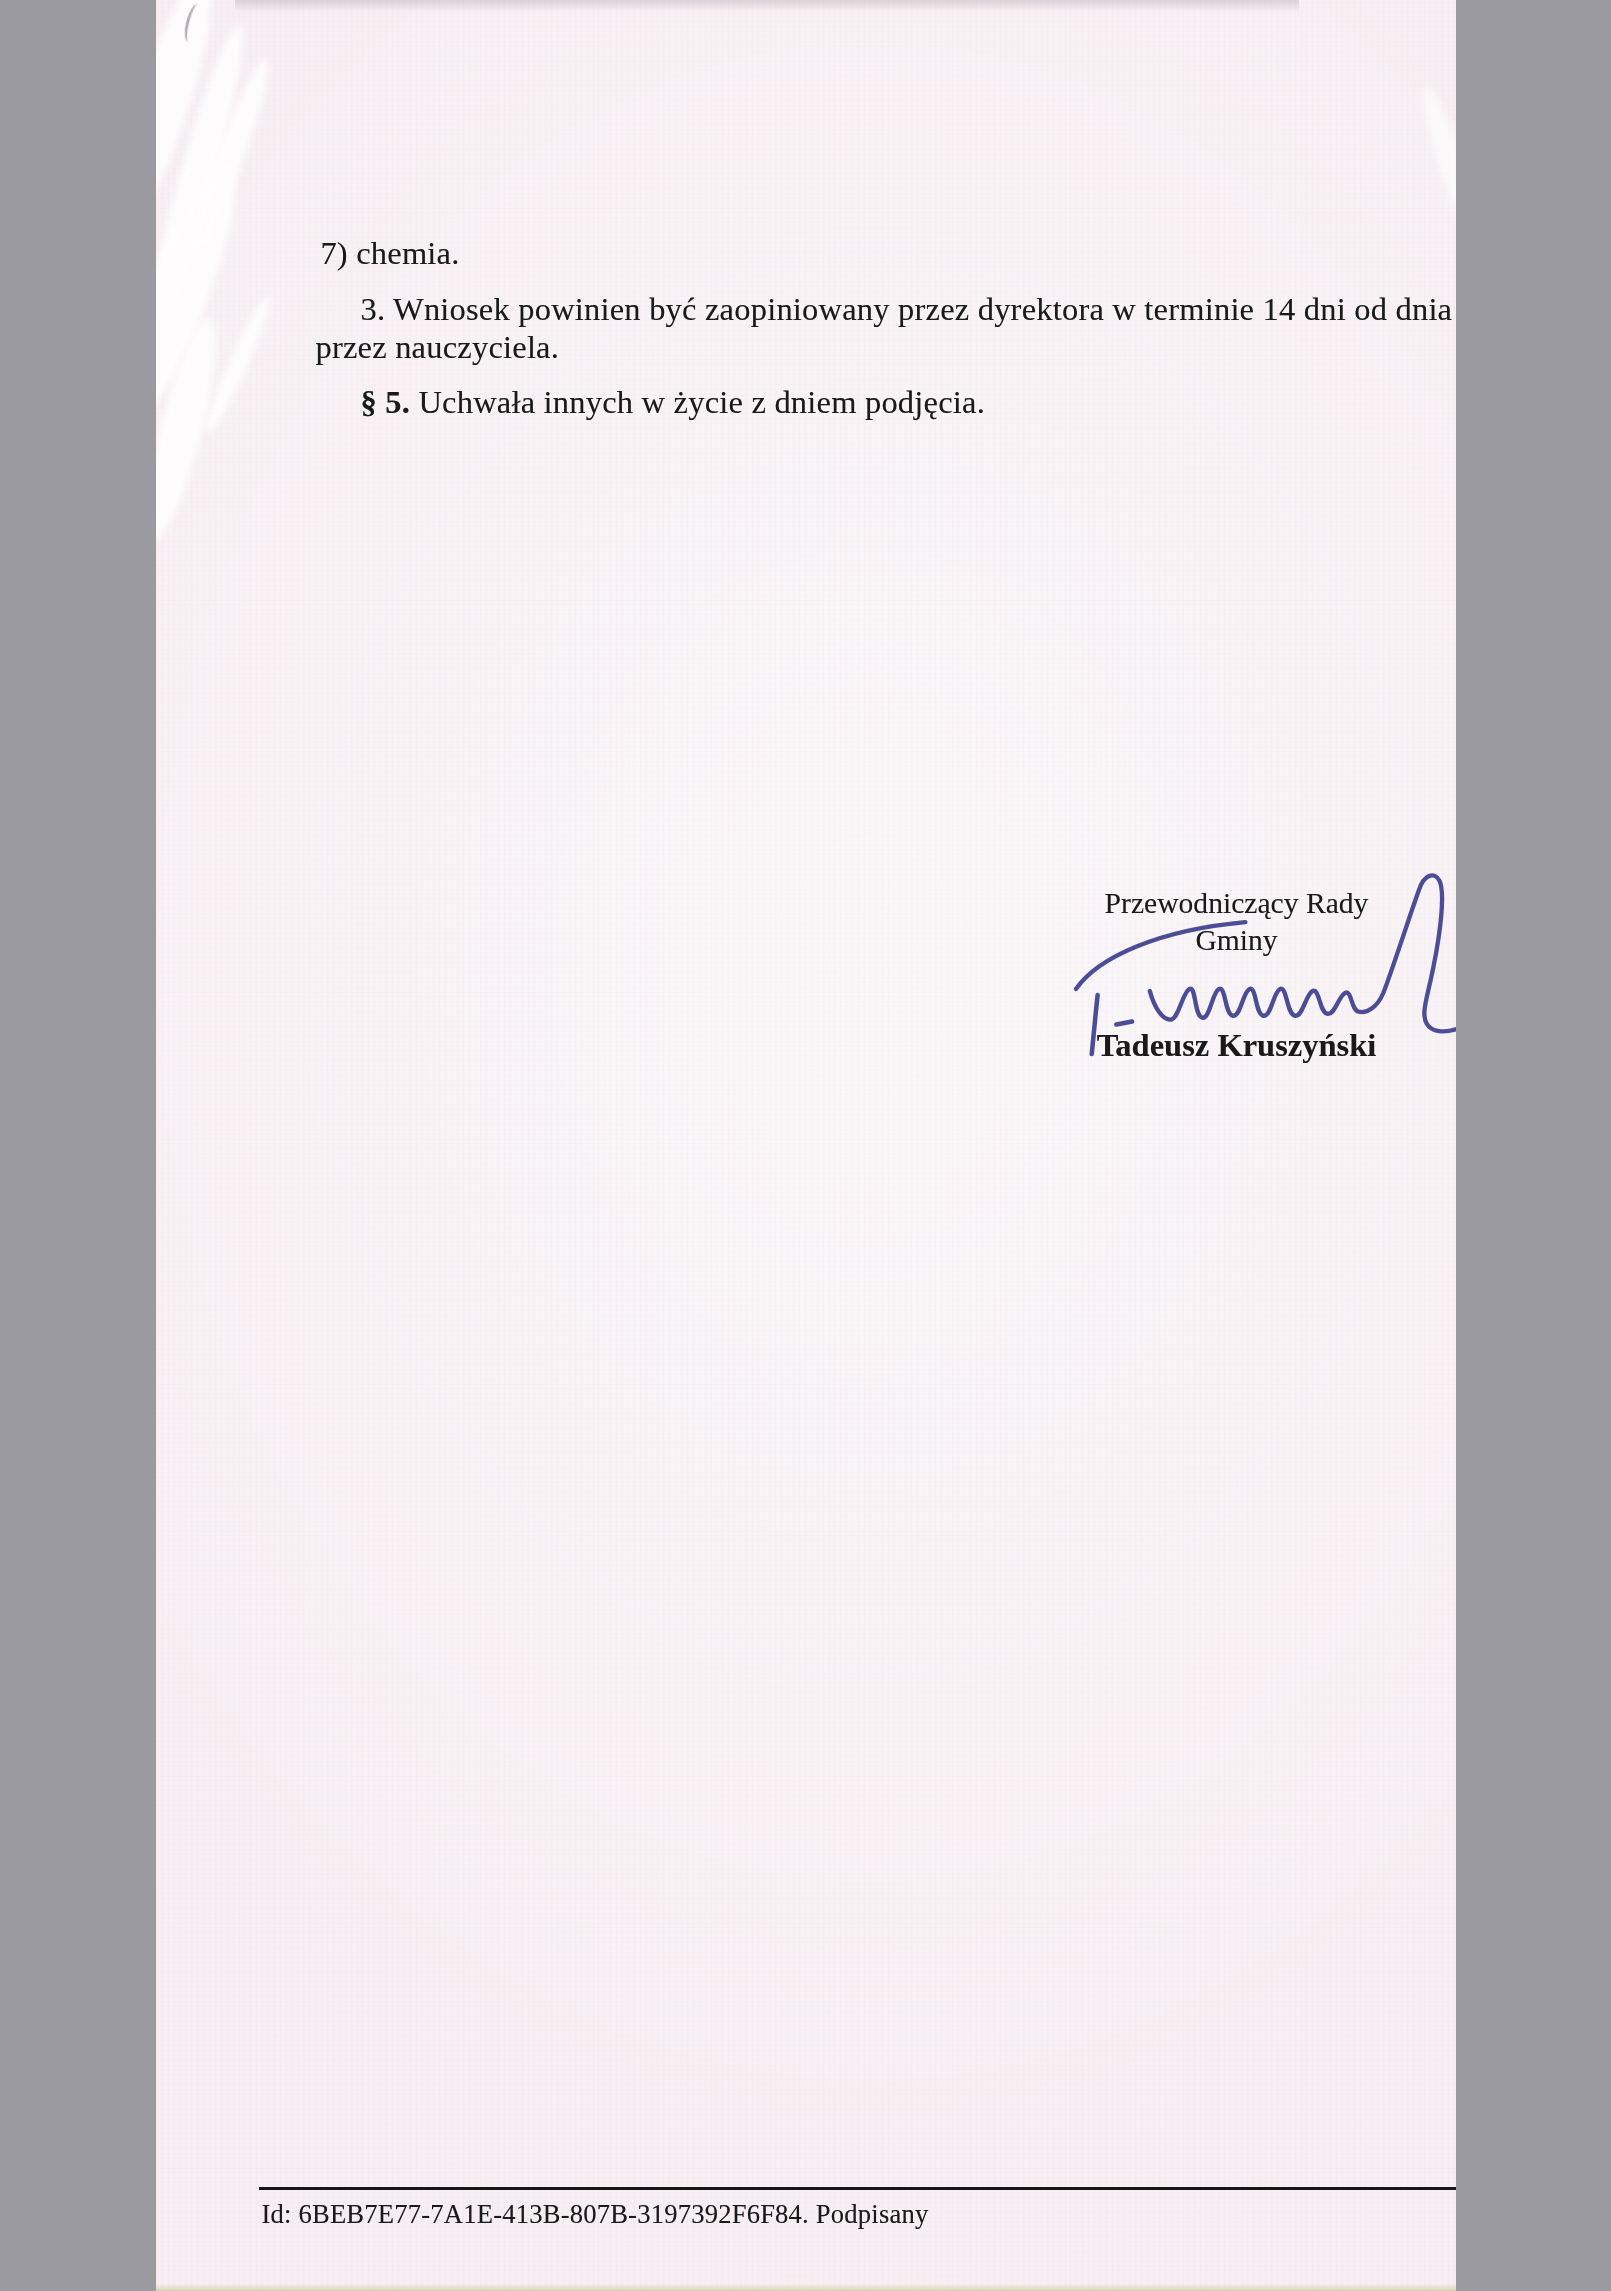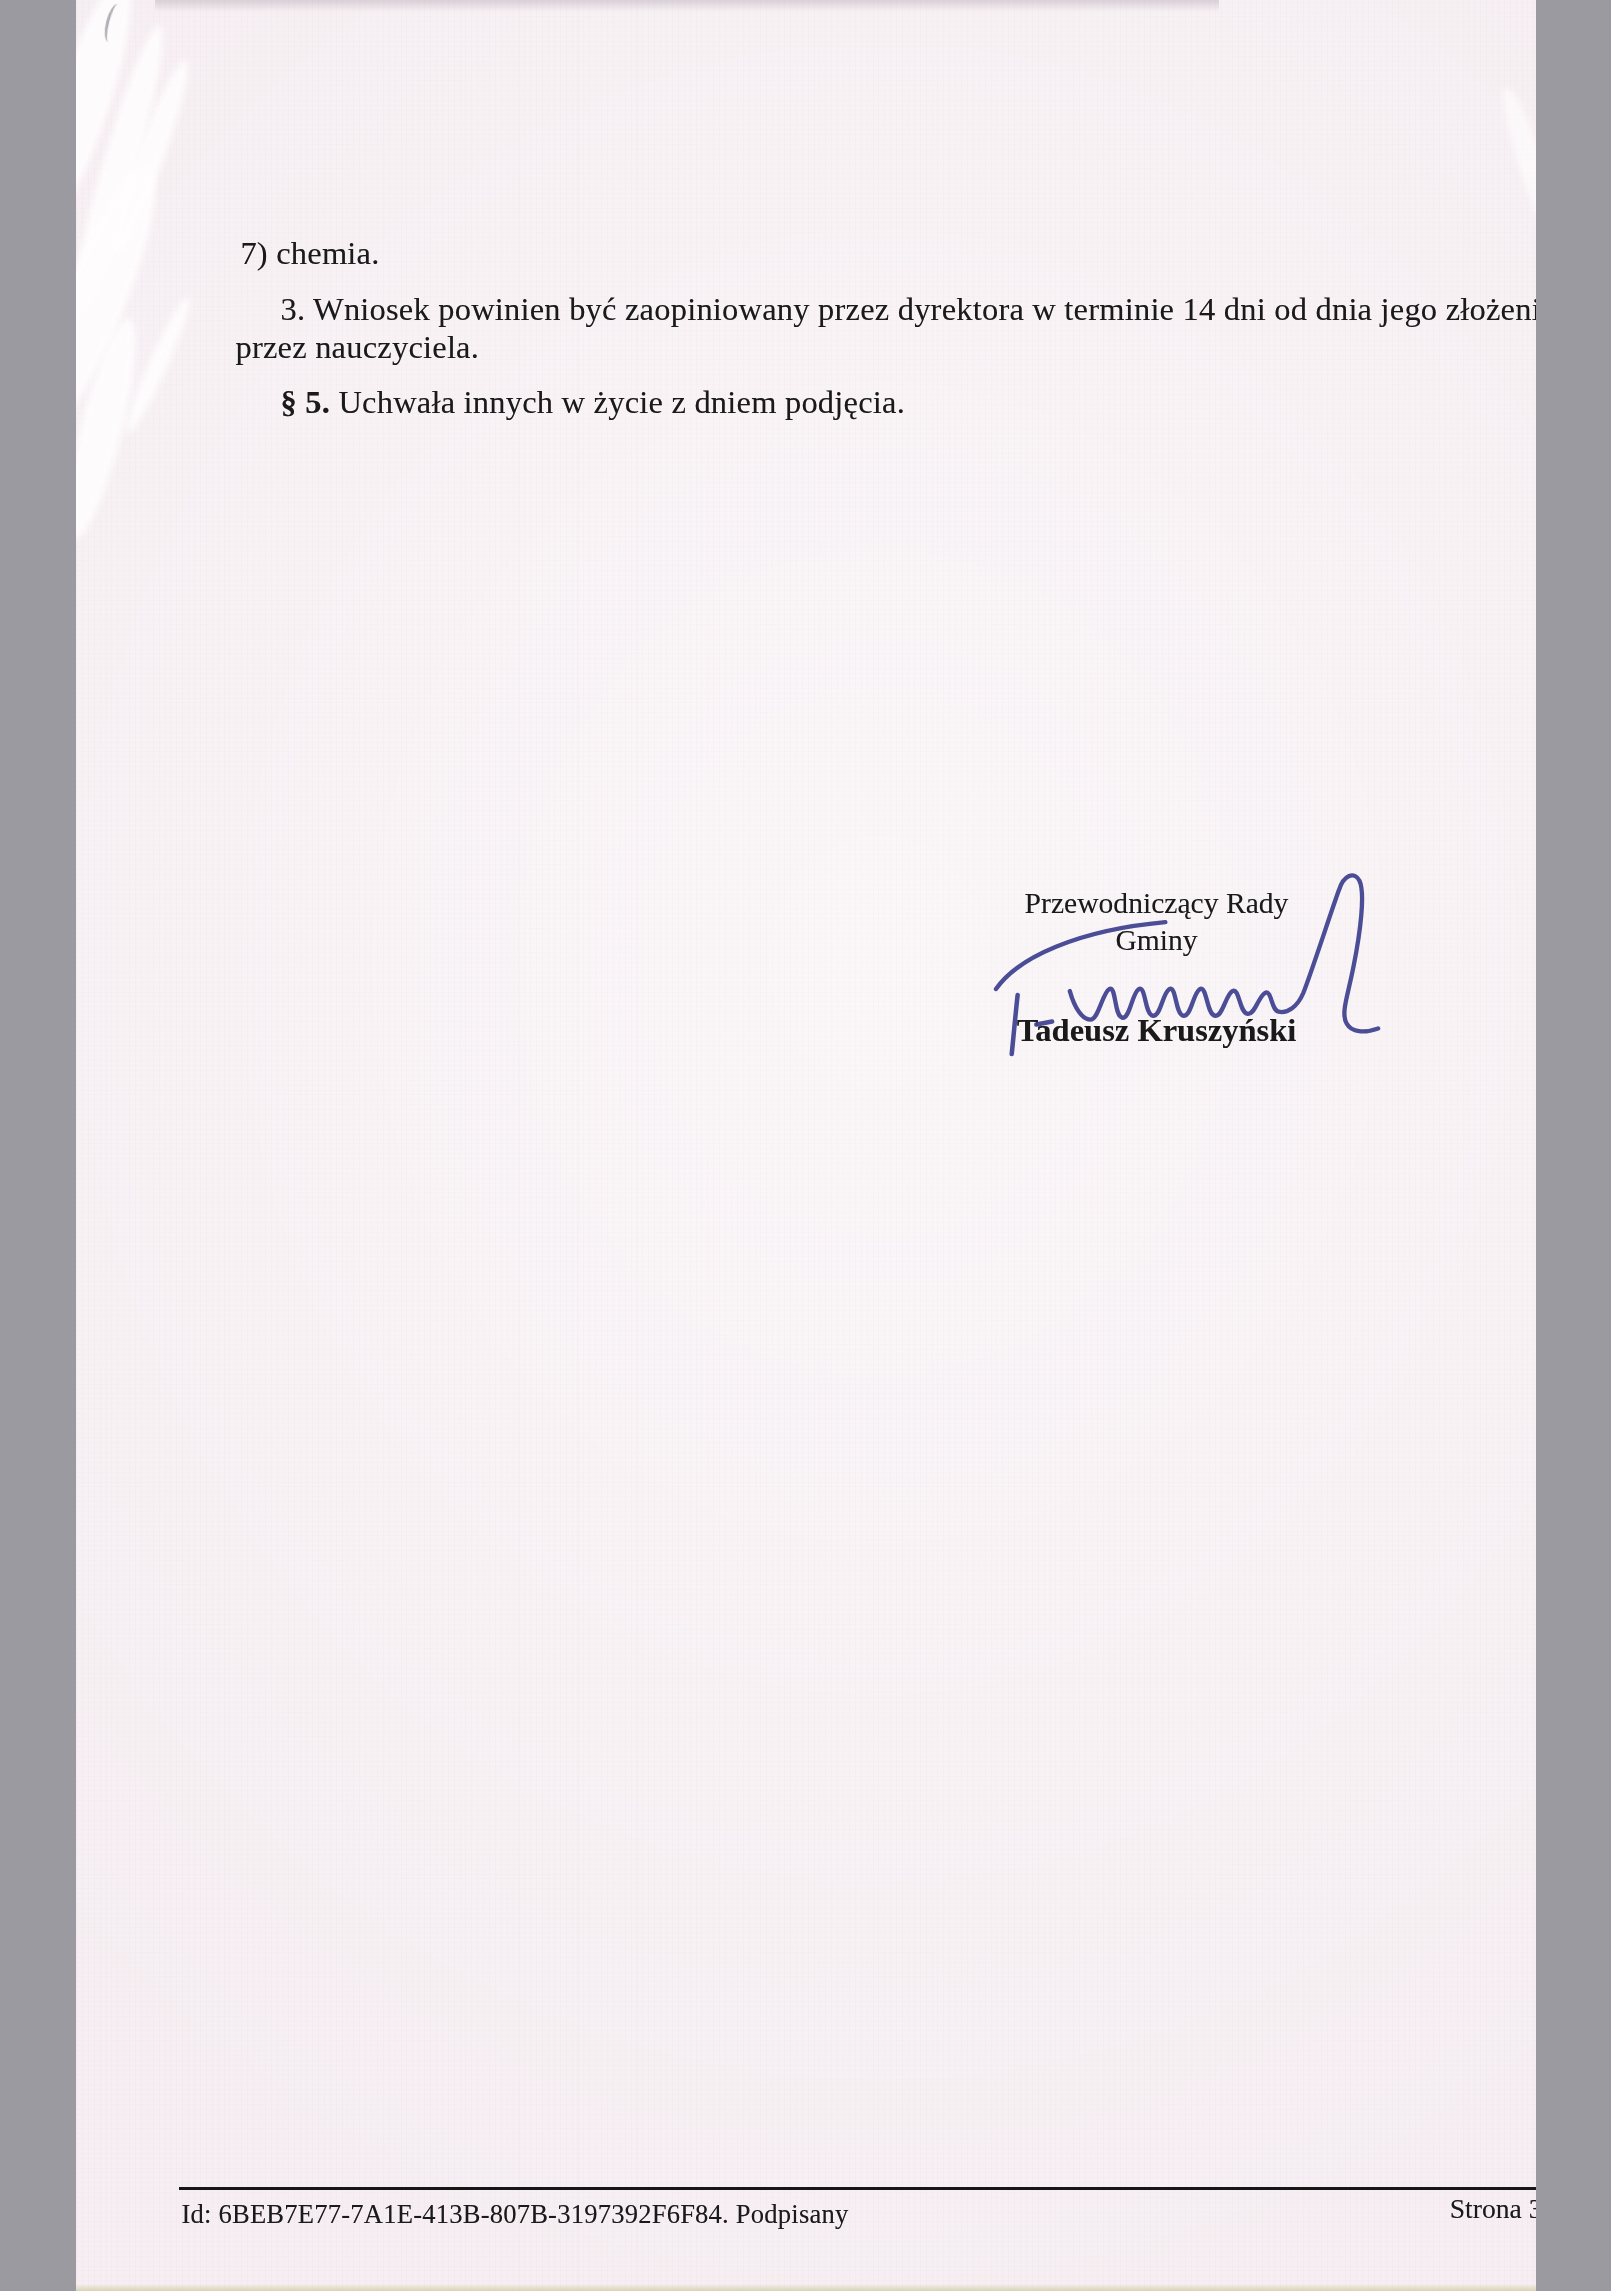--- a/index.html
+++ b/index.html
@@ -1,18 +1,18 @@
 <!DOCTYPE html>
 <html lang="pl"><head>
 <meta charset="utf-8">
 <style>
   html,body{margin:0;padding:0;background:#9a9aa0;}
   .page{
     position:relative;
-    width:1460px;height:2291px;
+    width:1300px;height:2291px;
     margin:0 auto;
     background-color:#f6eef2;
     background-image:
       radial-gradient(130% 95% at 55% 42%, rgba(255,255,255,.55), rgba(255,255,255,0) 65%);
     overflow:hidden;
     font-family:"Liberation Serif", serif;
     color:#1a1a1a;
   }
   .texture{
     position:absolute;inset:0;pointer-events:none;
@@ -56,21 +56,21 @@
   .doc .li{text-indent:4.9px;text-align:left;}
   .doc .para{text-indent:45px;}
   .doc b{font-weight:bold;}
 
   .sig{
     position:absolute;left:884px;top:885px;width:394px;
     text-align:center;
     text-shadow:0 0 0.6px rgba(20,20,20,.3);
   }
   .sig-title{font-size:29.6px;line-height:37px;}
-  .sig-name{font-size:32.5px;font-weight:bold;margin-top:53px;white-space:nowrap;}
+  .sig-name{font-size:32.5px;font-weight:bold;margin-top:68px;white-space:nowrap;}
   .sig-ink{
     position:absolute;left:24.6px;top:-21.7px;width:414px;height:197px;
     pointer-events:none;
   }
 
   .footer-rule{
     position:absolute;left:103px;top:2187px;width:1364px;height:3px;
     background:#161616;
   }
   .footer-id{

